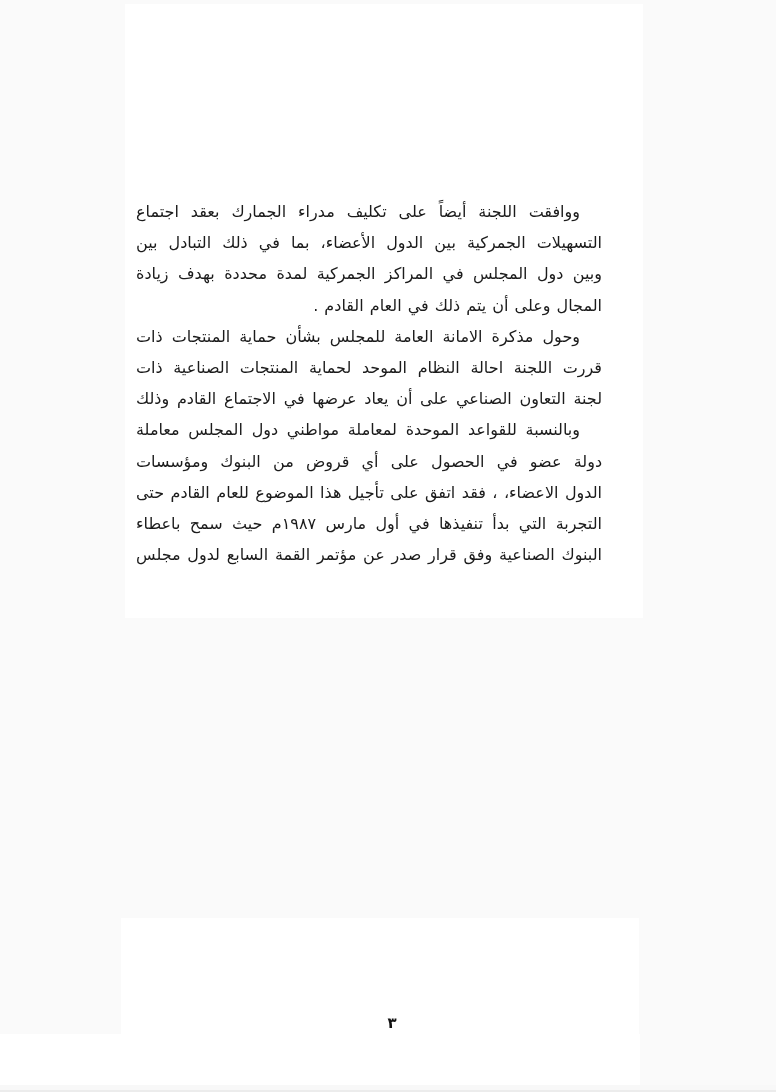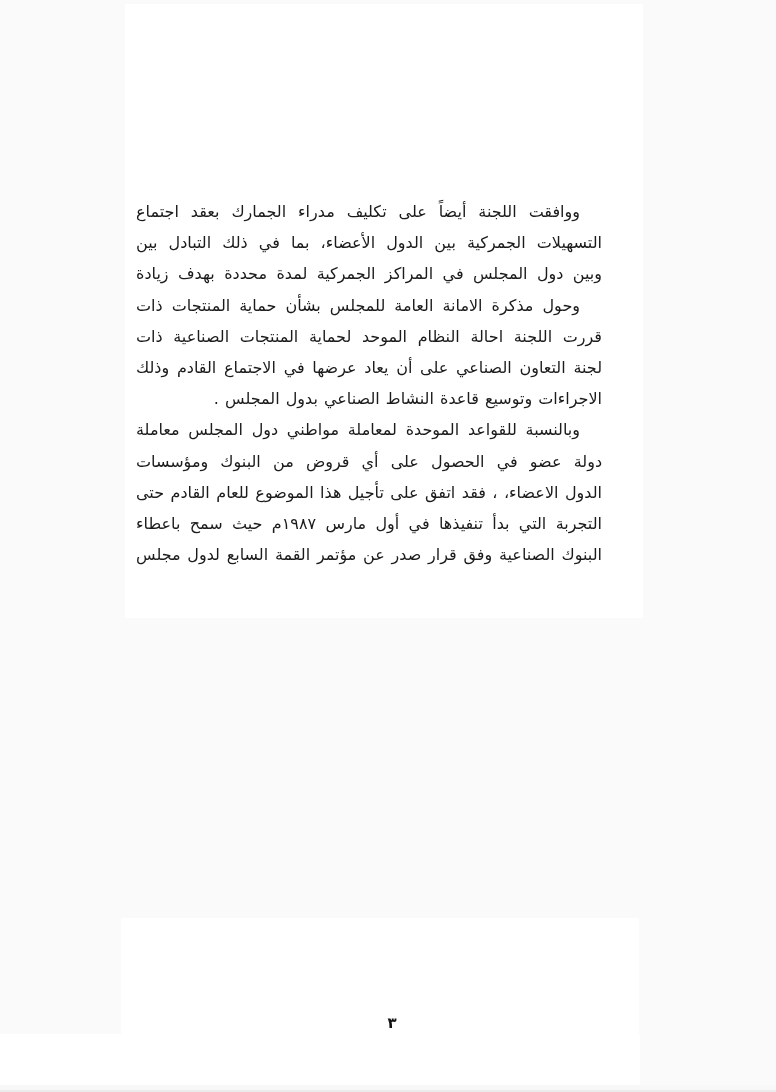--- a/index.html
+++ b/index.html
@@ -79,25 +79,25 @@
 <body>
 
 <div class="canvas">
 
   <div class="page-main">
     <div class="text-block">
 
       <div class="line first">ووافقت اللجنة أيضاً على تكليف مدراء الجمارك بعقد اجتماع لمناقشة زيادة</div>
       <div class="line">التسهيلات الجمركية بين الدول الأعضاء، بما في ذلك التبادل بين موظفي الجمارك</div>
       <div class="line">وبين دول المجلس في المراكز الجمركية لمدة محددة بهدف زيادة تبادل الخبرات في هذا</div>
+      <div class="line last">المجال وعلى أن يتم ذلك في العام القادم .</div>
 
       <div class="line first">وحول مذكرة الامانة العامة للمجلس بشأن حماية المنتجات ذات المنشأ الوطني</div>
       <div class="line">قررت اللجنة احالة النظام الموحد لحماية المنتجات الصناعية ذات المنشأ الوطني إلى</div>
       <div class="line">لجنة التعاون الصناعي على أن يعاد عرضها في الاجتماع القادم وذلك بهدف تطبيق</div>
-      <div class="line last">الاجراءات وتوسيع قاعدة النشاط الصناعي بدول المجلس .</div>
 
       <div class="line first">وبالنسبة للقواعد الموحدة لمعاملة مواطني دول المجلس معاملة المواطنين في أية</div>
       <div class="line">دولة عضو في الحصول على أي قروض من البنوك ومؤسسات الاقراض الحكومي في</div>
       <div class="line">الدول الاعضاء، ، فقد اتفق على تأجيل هذا الموضوع للعام القادم حتى يمكن تقييم</div>
       <div class="line">التجربة التي بدأ تنفيذها في أول مارس ١٩٨٧م حيث سمح باعطاء القروض من</div>
       <div class="line last">البنوك الصناعية وفق قرار صدر عن مؤتمر القمة السابع لدول مجلس التعاون .</div>
 
     </div>
   </div>
 

